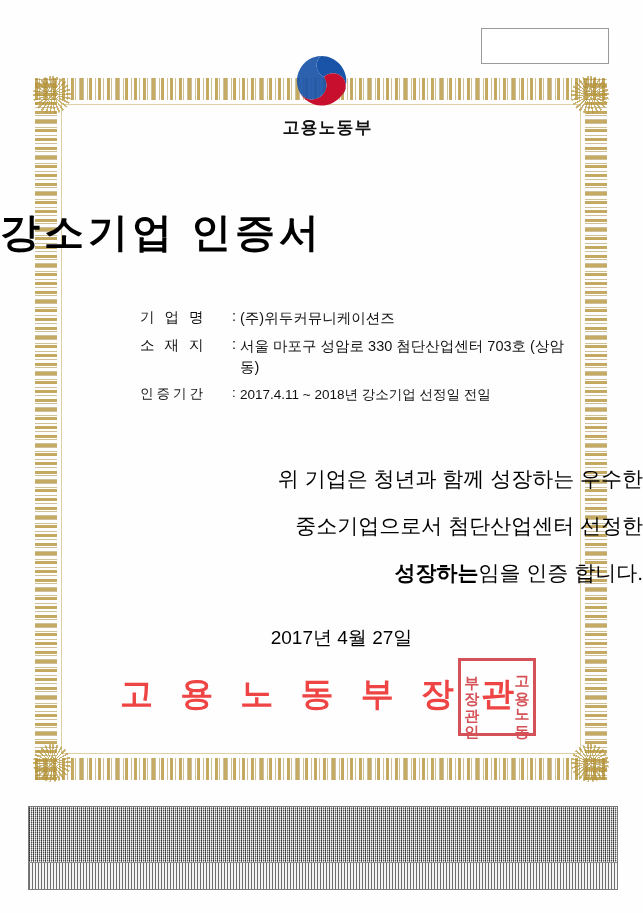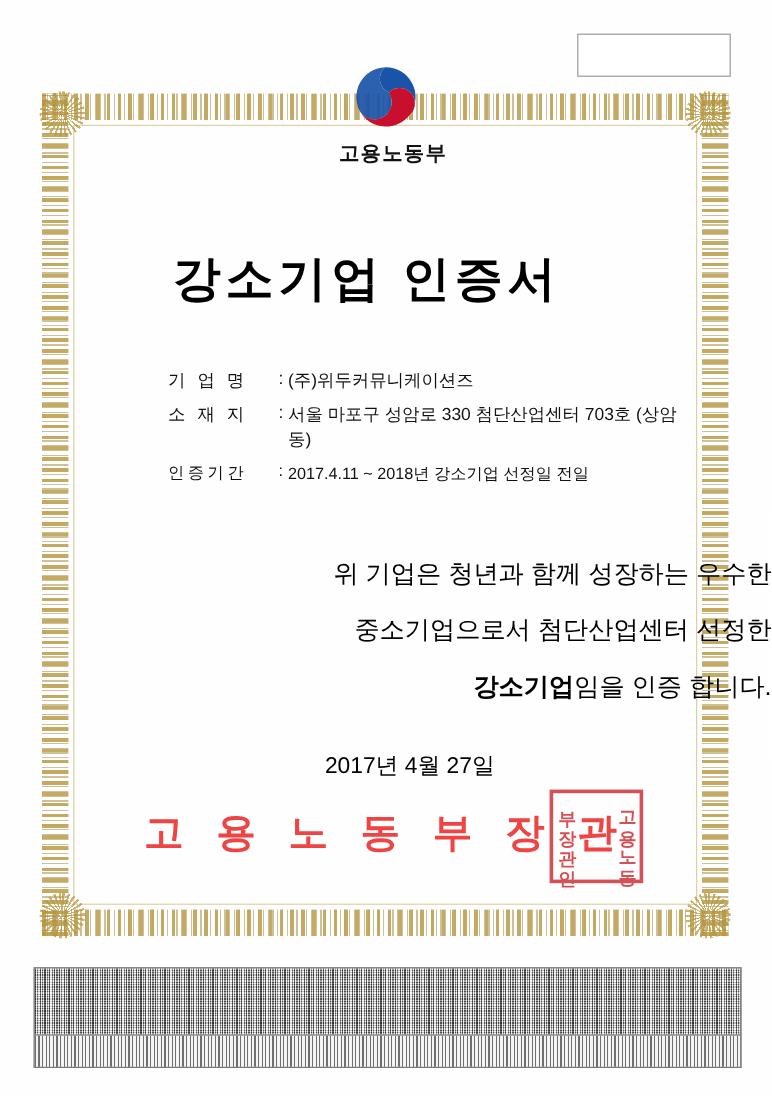--- a/index.html
+++ b/index.html
@@ -133,21 +133,21 @@
     color: #111;
     margin-left: 12px;
   }
 
   
   .cert-title {
     position: absolute;
     left: 0;
     top: 205px;
     width: 611px;
-    text-align: center;
+    text-align: left;
     font-family: "Liberation Sans", sans-serif;
     font-size: 40px;
     font-weight: bold;
     letter-spacing: 4px;
     color: #000;
   }
 
   
   .fields {
     position: absolute;
@@ -348,21 +348,21 @@
       <span class="field-label">인증기간</span>
       <span class="field-colon">:</span>
       <span class="field-value">2017.4.11 ~ 2018년 강소기업 선정일 전일</span>
     </div>
   </div>
 
   <div class="statement">
     <div class="line">위 기업은 청년과 함께 성장하는 우수한</div>
     <div class="line">중소기업으로서 첨단산업센터 선정한</div>
     <div class="line">
-      <span class="bold">강소기업</span><span>임을 인증 합니다.</span>
+      <span class="bold">성장하는</span><span>임을 인증 합니다.</span>
     </div>
   </div>
 
   <div class="issue-date">2017년 4월 27일</div>
 
   <div class="signer-wrap">
     <span class="signer">고 용 노 동 부 장 관</span>
   </div>
 
   <div class="seal">

